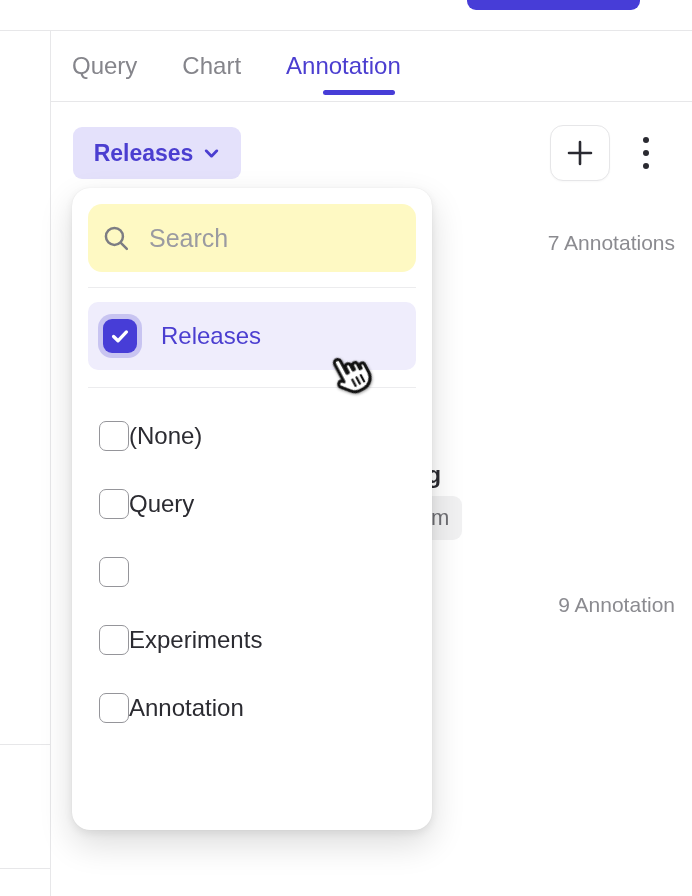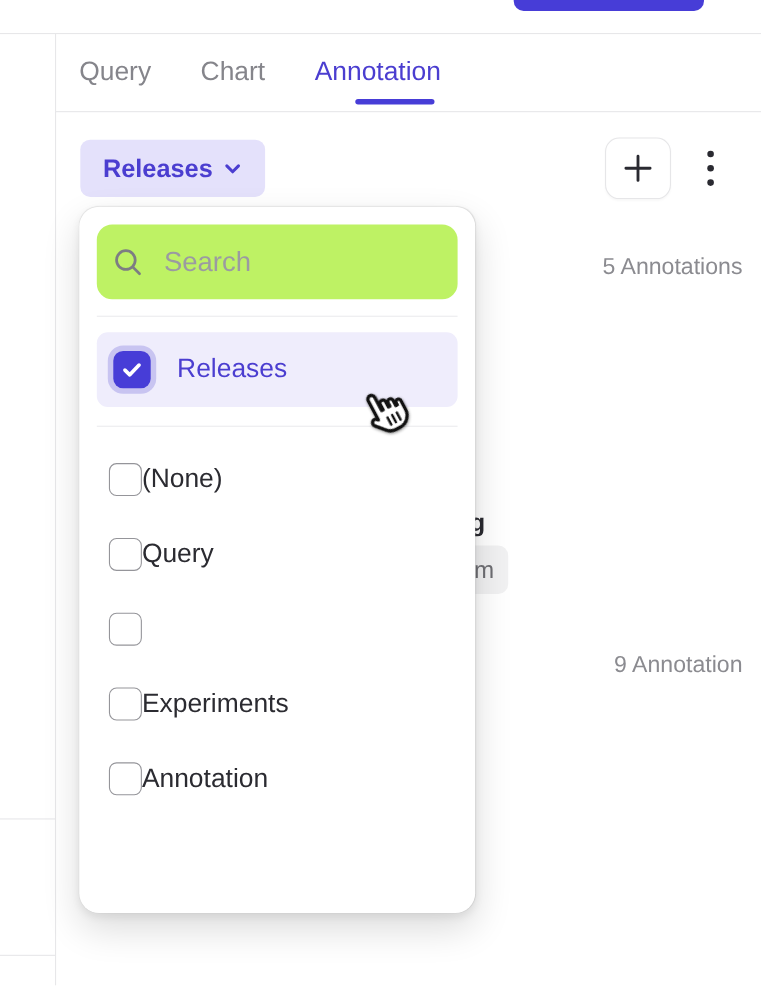--- a/index.html
+++ b/index.html
@@ -67,21 +67,21 @@
   }
 
   
   .panel {
     position: absolute; left: 72px; top: 188px; width: 360px; height: 642px;
     background: #ffffff; border-radius: 18px; z-index: 10;
     box-shadow: 0 14px 34px rgba(0,0,0,0.14), 0 3px 8px rgba(0,0,0,0.07), 0 0 1px rgba(0,0,0,0.1);
     overflow: hidden;
   }
   .search-wrap {
-    margin: 16px 16px 0 16px; height: 68px; background: #bef264; border-radius: 14px;
+    margin: 16px 16px 0 16px; height: 68px; background: #fef9c3; border-radius: 14px;
     display: flex; align-items: center; padding: 0 14px; gap: 18px;
   }
   .search-input {
     flex: 1; border: none; background: transparent; outline: none;
     font-family: inherit; font-size: 25px; color: #2b2b31; min-width: 0;
   }
   .search-input::placeholder { color: #9b9ba1; }
   .panel-divider { height: 1px; background: #ececee; margin: 0 16px; }
   .d1 { margin-top: 15px; }
   .d2 { margin-top: 17px; }
@@ -145,21 +145,21 @@
       </svg>
   </span>
 </button>
 
 <button class="kebab-btn">
   <i></i>
     <i></i>
     <i></i>
 </button>
 
-<div class="count-1">5 Annotations</div>
+<div class="count-1">7 Annotations</div>
 <div class="frag-text">g</div>
 <div class="frag-chip">
   <span>m</span>
 </div>
 <div class="count-2">9 Annotation</div>
 
 <div class="panel">
   <div class="search-wrap">
     <span style="display:flex">
       <svg width="29" height="29" viewBox="0 0 28 28">

